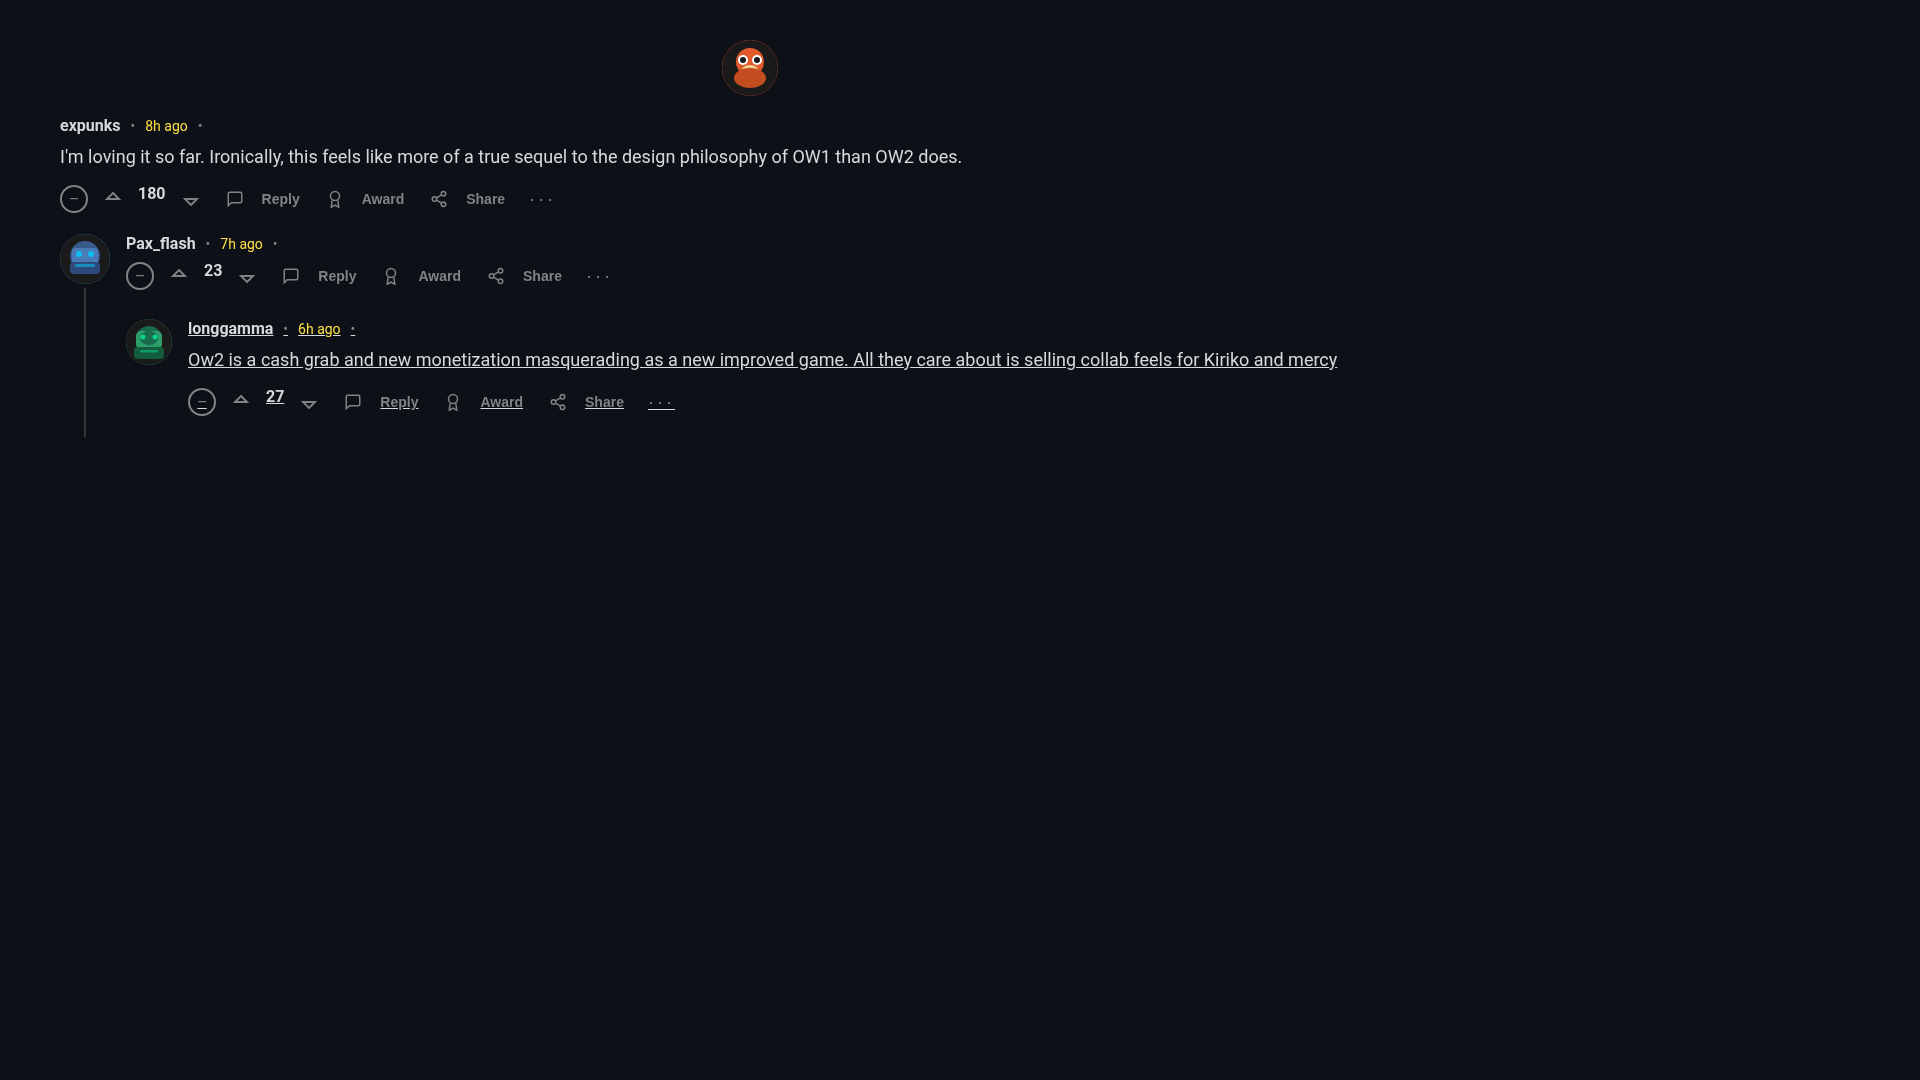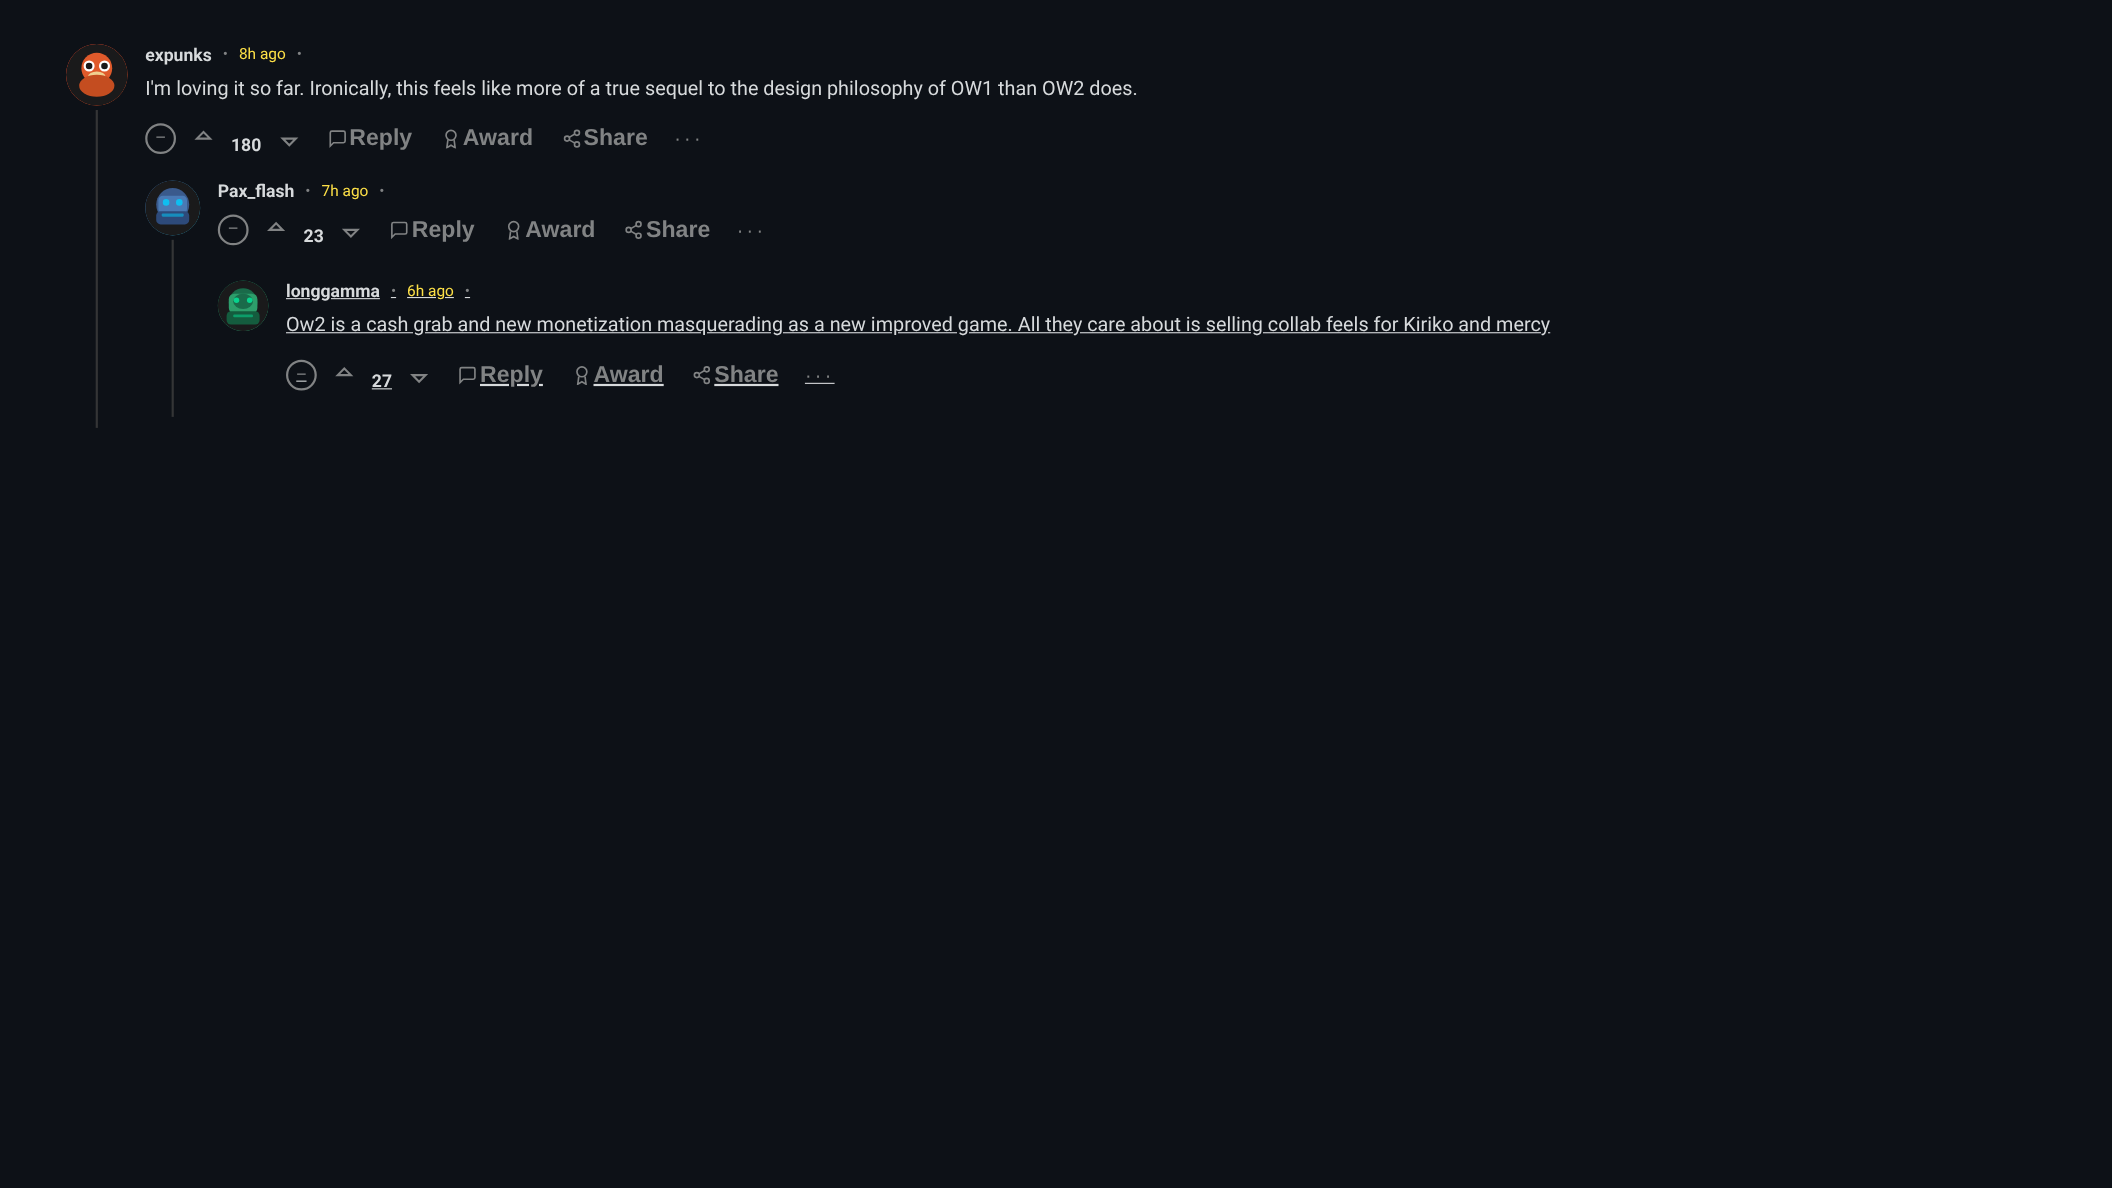--- a/index.html
+++ b/index.html
@@ -14,21 +14,21 @@
       overflow: hidden;
     }
 
     .page-container {
       padding: 40px 60px;
       max-width: 1500px;
     }
 
     .comment {
       display: flex;
-      flex-direction: row;
+      flex-direction: column;
       gap: 16px;
       margin-bottom: 10px;
     }
 
     .comment-left {
       display: flex;
       flex-direction: column;
       align-items: center;
       gap: 0;
     }
@@ -85,34 +85,34 @@
 
     .action-bar {
       display: flex;
       align-items: center;
       gap: 6px;
     }
 
     .action-btn {
       display: flex;
       align-items: center;
-      gap: 2px;
+      gap: 18px;
       padding: 6px 10px;
       border-radius: 4px;
       cursor: pointer;
       background: none;
       border: none;
       color: #818384;
-      font-size: 21px;
+      font-size: 14px;
       font-weight: 600;
     }
 
     .vote-section {
       display: flex;
-      align-items: flex-end;
+      align-items: flex-start;
       gap: 6px;
       color: #d7dadc;
       font-weight: 700;
       font-size: 15px;
     }
 
     .vote-count {
       font-size: 16px;
       color: #d7dadc;
       font-weight: 700;

